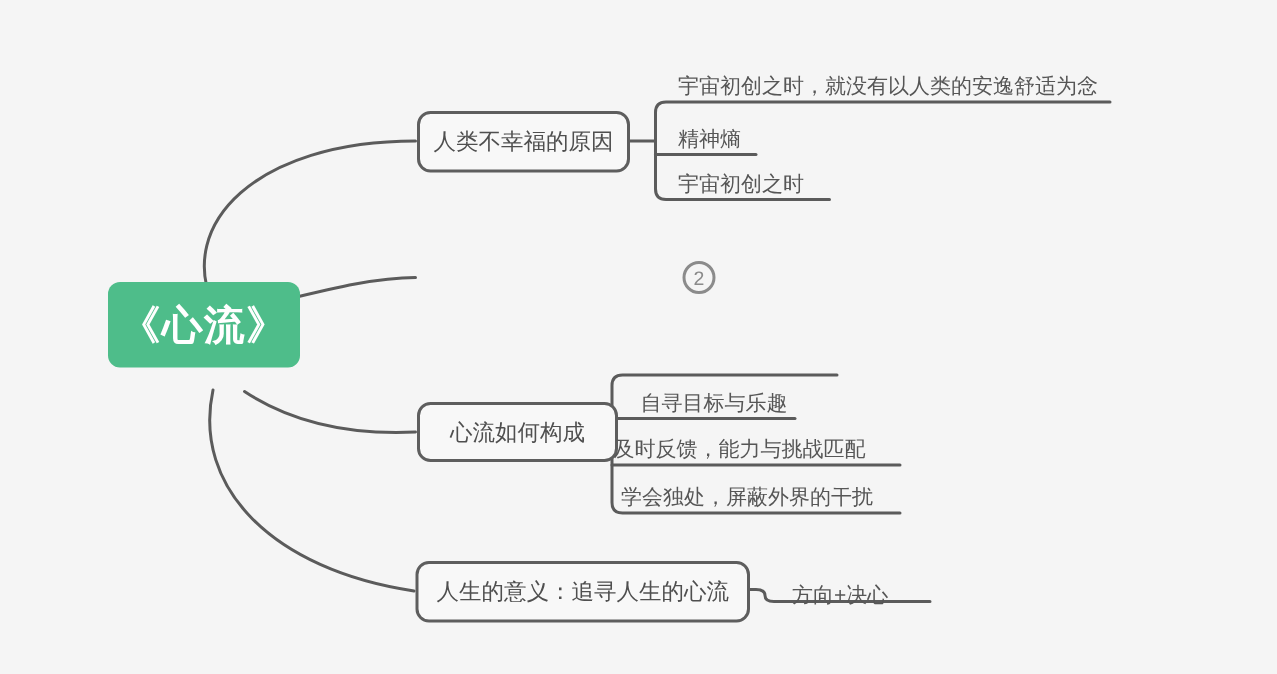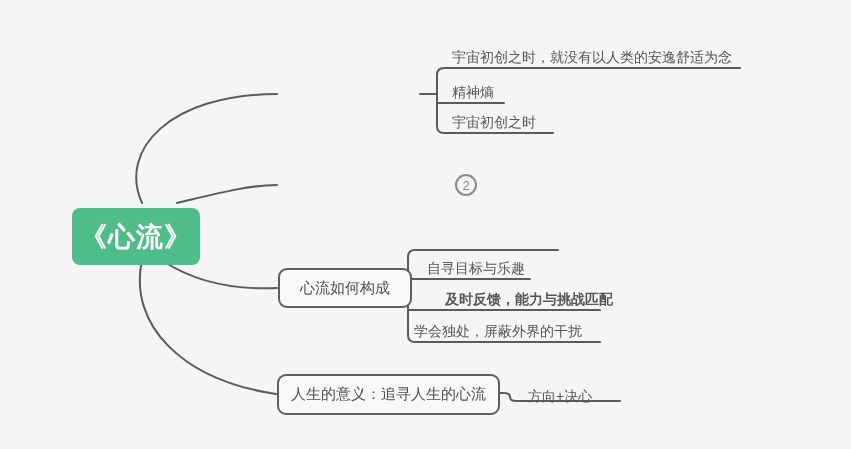--- a/index.html
+++ b/index.html
@@ -89,33 +89,34 @@
     <path d="M437,103 H504"></path>
 
     <path d="M392,288 H408"></path>
     <path d="M558,250 H415 Q408,250 408,257 V335 Q408,342 415,342 H600"></path>
     <path d="M408,279 H530"></path>
     <path d="M408,310 H600"></path>
 
     <path d="M500,393 H504 Q510,393 510,397 Q510,401 516,401 H620"></path>
   </svg>
 
-  <div class="node root-node" style="left:72px;top:208px;width:128px;height:57px;font-family:Liberation Serif, serif;">《心流》</div>
+  <div class="node root-node" style="left:72px;top:188px;width:128px;height:57px;font-family:Liberation Serif, serif;">《心流》</div>
 
+  <div class="node box-node" style="left:278px;top:74px;width:142px;height:41px;">人类不幸福的原因</div>
 
 
   <div class="badge-circle" style="left:455px;top:174px;">2</div>
 
   <div class="node box-node" style="left:278px;top:268px;width:134px;height:40px;">心流如何构成</div>
 
   <div class="node box-node" style="left:277px;top:374px;width:223px;height:41px;">人生的意义：追寻人生的心流</div>
 
   <div class="leaf-node" style="left:452px;top:47px;">宇宙初创之时，就没有以人类的安逸舒适为念</div>
   <div class="leaf-node" style="left:452px;top:82px;">精神熵</div>
   <div class="leaf-node" style="left:452px;top:112px;">宇宙初创之时</div>
 
   <div class="leaf-node" style="left:427px;top:258px;">自寻目标与乐趣</div>
-  <div class="leaf-node" style="left:445px;top:289px;font-weight:bold;">及时反馈，能力与挑战匹配</div>
+  <div class="leaf-node" style="left:409px;top:289px;">及时反馈，能力与挑战匹配</div>
   <div class="leaf-node" style="left:414px;top:321px;">学会独处，屏蔽外界的干扰</div>
 
   <div class="leaf-node" style="left:528px;top:386px;">方向+决心</div>
 
 </div>
 
 </body></html>

